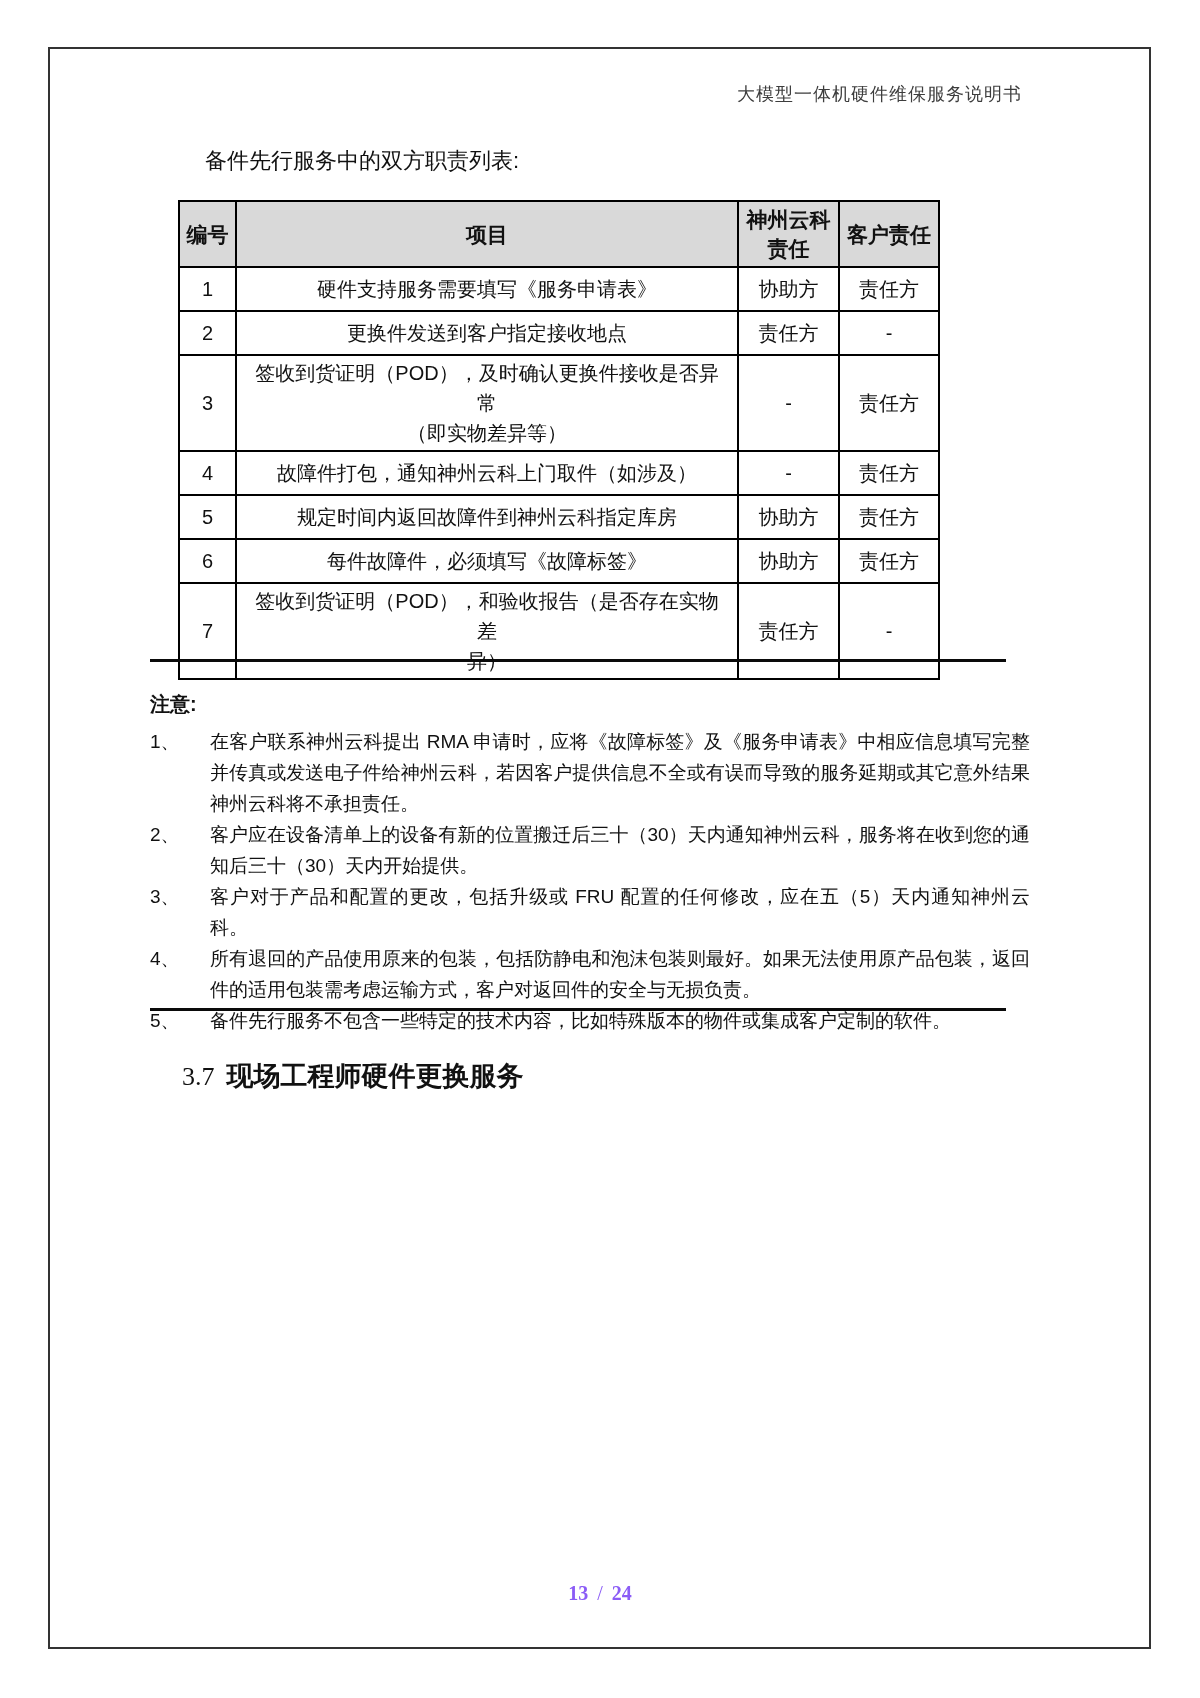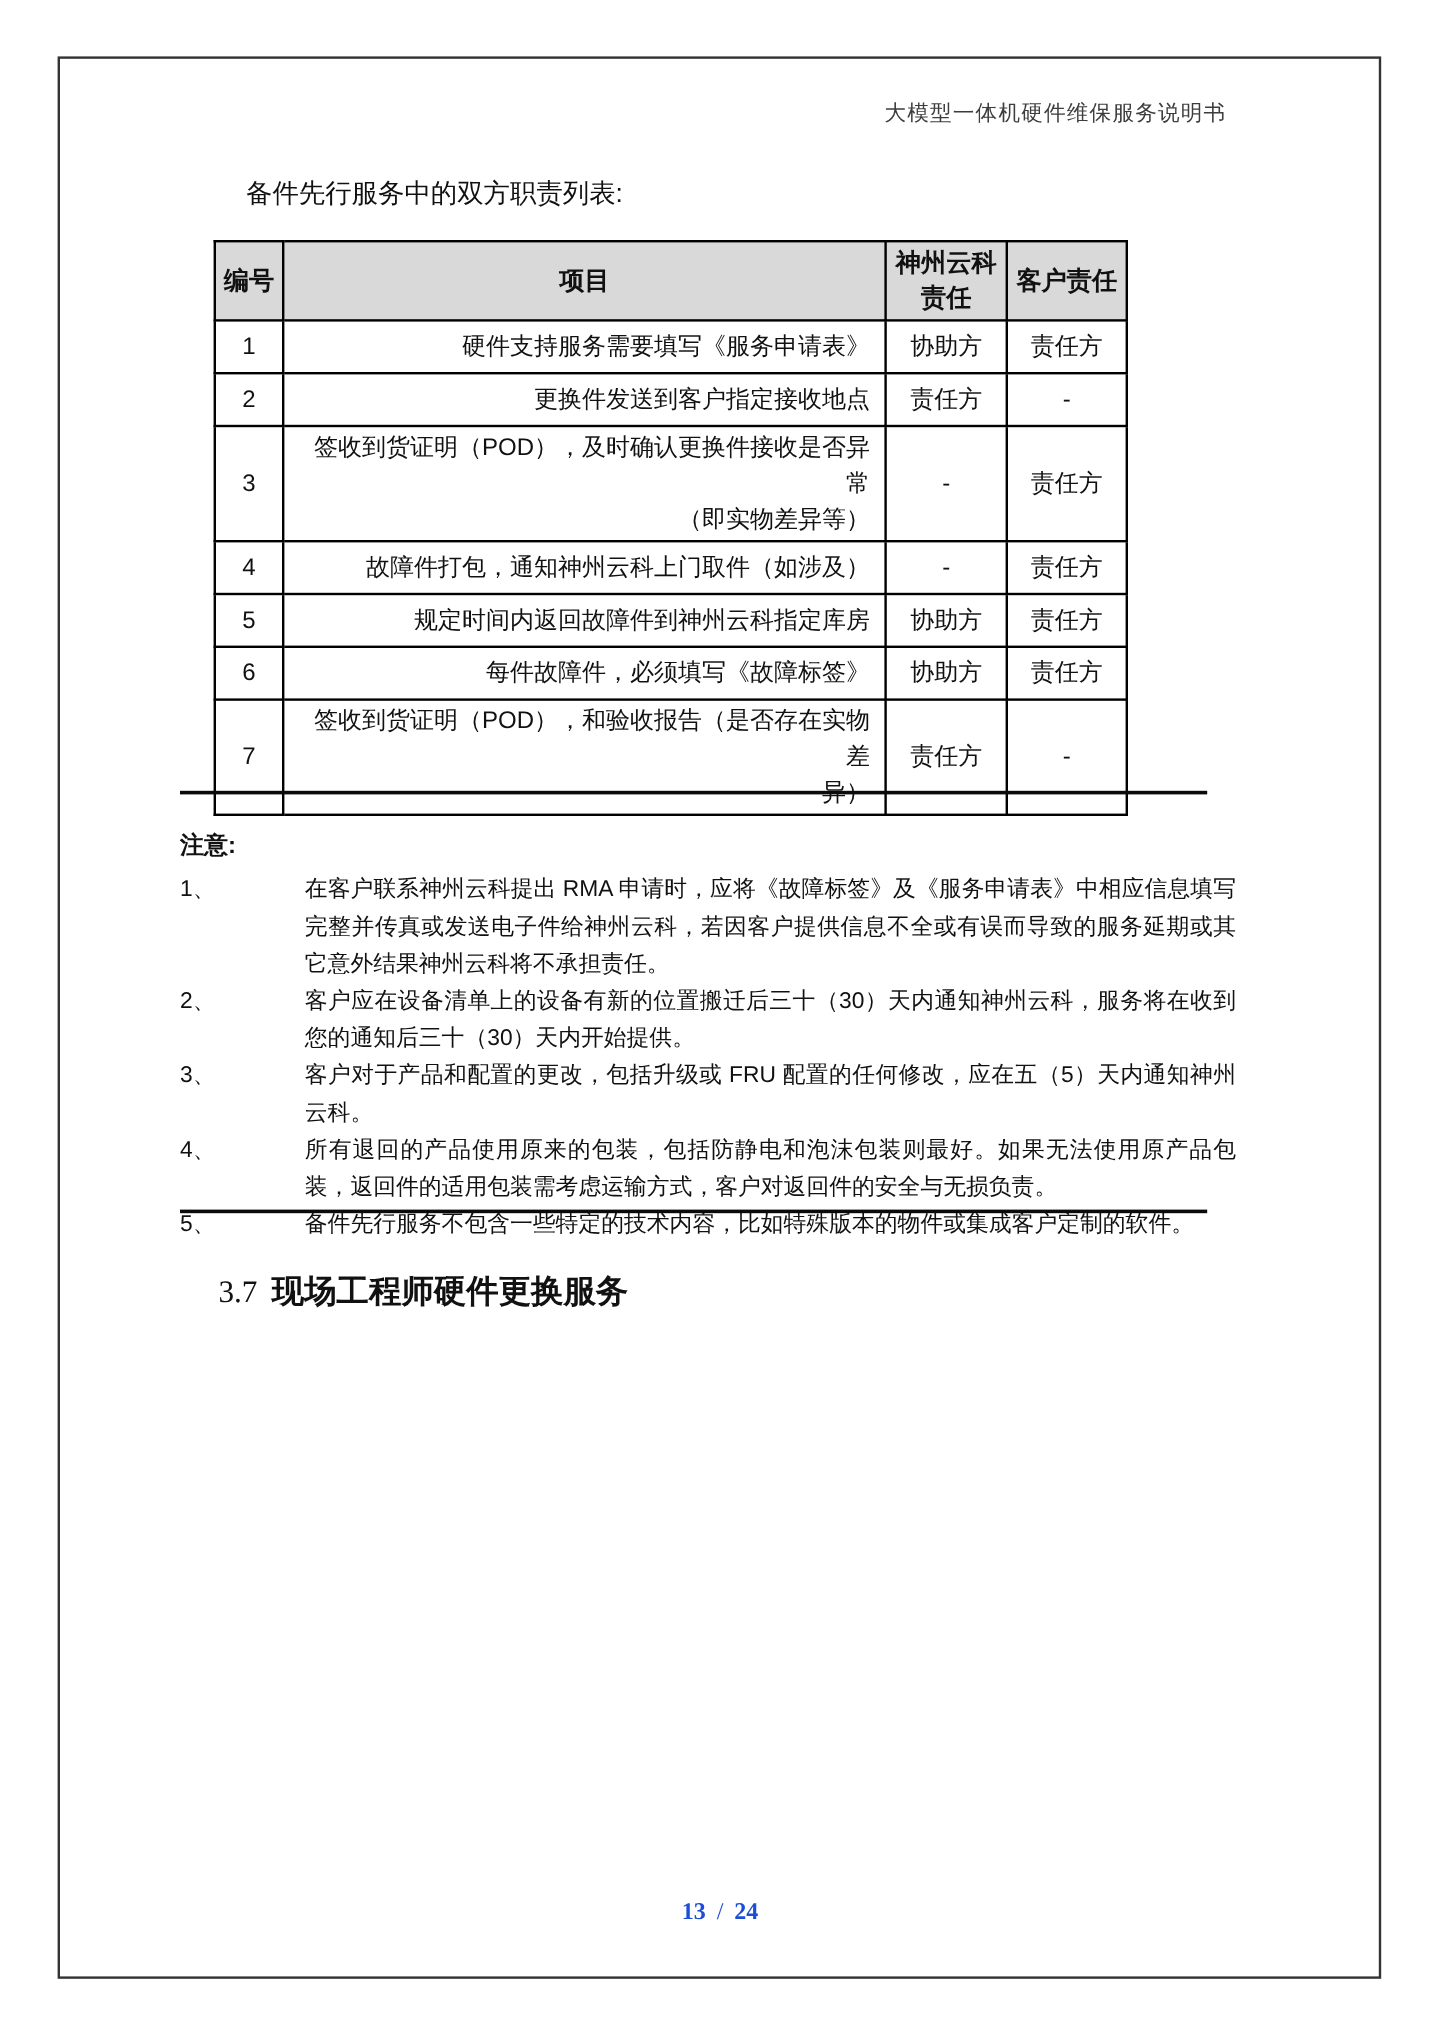--- a/index.html
+++ b/index.html
@@ -26,44 +26,44 @@
   }
   .resp th, .resp td { border:2px solid var(--border,#000000); }
   .resp th {
     background:var(--table-header-bg,#d9d9d9); font-size:21px; font-weight:bold;
     text-align:center; line-height:29px; padding:3px 2px; white-space:pre-line;
     vertical-align:middle;
   }
   thead tr { height:64px; }
   .resp td { font-size:20px; line-height:30px; vertical-align:middle; }
   .cell-no, .cell-vendor, .cell-customer { text-align:center; }
-  .cell-item { text-align:right; padding:2px 12px; white-space:pre-line; }
+  .cell-item { text-align:center; padding:2px 12px; white-space:pre-line; }
   tr.single td { height:44px; }
   tr.double td { height:66px;margin-left:34px; }
 
   .rule { position:absolute; left:150px; width:856px; height:3px; background:#0a0a0a; }
   .rule-1 { top:659px; }
   .rule-2 { top:1008px; }
 
   .notes-label { position:absolute; top:691px; left:150px; font-size:20px; font-weight:bold; }
   .notes { position:absolute; top:726px; left:150px; width:880px; }
   .note { display:flex; font-size:19px; line-height:31px; }
   .note-marker { flex:0 0 60px; }
-  .note-text { flex:1; text-align:justify;margin-left:44px; }
+  .note-text { flex:1; text-align:justify; }
 
   .section-heading { position:absolute; top:1058px; left:182px; white-space:nowrap; }
   .section-number { font-family:"Liberation Serif", serif; font-size:26px; }
   .section-title { font-size:27px; font-weight:bold; margin-left:12px; }
 
   .paras { position:absolute; top:1128px; left:150px; width:860px; }
   .para { margin:0; font-size:22px; line-height:65px; text-indent:2em; text-align:justify; }
 
   .footer {
     position:absolute; top:1582px; left:0; width:1200px; text-align:center;
-    font-family:"Liberation Serif", serif; font-size:20px; color:#1d4ed8;
+    font-family:"Liberation Serif", serif; font-size:20px; color:#8b5cf6;
   }
   .footer .pg { font-weight:bold; }
   .footer .sep { padding:0 9px; font-weight:normal; }
 </style>
 </head>
 <body>
 
 <div class="frame"></div>
 
 <div class="header-title">大模型一体机硬件维保服务说明书</div>

